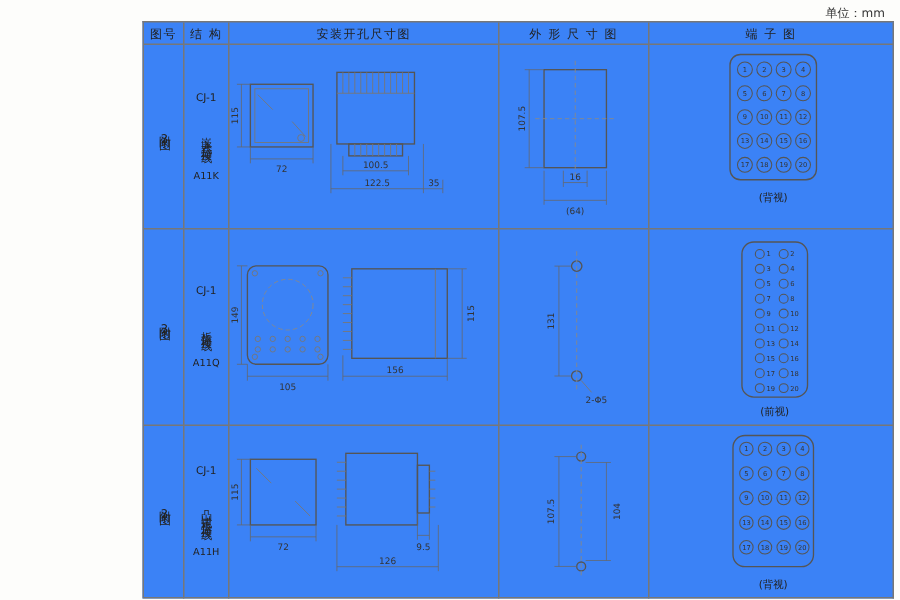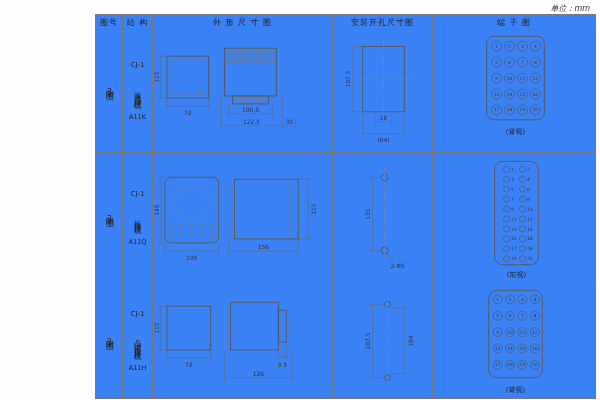--- a/index.html
+++ b/index.html
@@ -1,18 +1,18 @@
 <!DOCTYPE html>
 <html><head>
 <meta charset="utf-8">
 <style>
   * { margin:0; padding:0; box-sizing:border-box; }
   html,body { width:600px; height:400px; background:#ffffff; font-family:"DejaVu Sans",sans-serif; color:#222; }
   .sheet { position:relative; width:600px; height:400px; background:#fdfdfb; overflow:hidden; }
-  .unit { position:absolute; top:3px; right:8px; font-size:8px; color:#333; border-bottom:1px solid #888; padding:0 2px 1px;font-style:italic; }
+  .unit { position:absolute; top:3px; right:8px; font-size:8px; color:#333; border-bottom:1px solid #888; padding:0 2px 1px; }
   .tbl { position:absolute; left:95px; top:14px; width:501px; height:385px;
          display:grid;
          grid-template-columns:27px 30px 180px 100px 163px;
          grid-template-rows:15px 123px 131px 115px;
          border-top:1px solid #777; border-left:1px solid #777; background:#3b82f6; }
   .cell { border-right:1px solid #777; border-bottom:1px solid #777; position:relative;
           overflow:hidden; display:flex; align-items:center; justify-content:center; }
   .hc { font-size:8px; letter-spacing:1px; white-space:nowrap; color:#222; }
   .figcell { font-size:8px; }
   .vtext { writing-mode:vertical-rl; text-orientation:upright; letter-spacing:2px; line-height:1; }
@@ -33,22 +33,22 @@
 </head>
 <body>
 
 <div class="sheet">
   <div class="unit">单位：mm</div>
 
   <div class="tbl">
 
     <div class="cell hc">图号</div>
     <div class="cell hc">结 构</div>
+    <div class="cell hc">安装开孔尺寸图</div>
     <div class="cell hc">外 形 尺 寸 图</div>
-    <div class="cell hc">安装开孔尺寸图</div>
     <div class="cell hc">端 子 图</div>
 
     <div class="cell figcell">
       <span class="vtext">附图3</span>
     </div>
 
     <div class="cell structcell">
       <span class="model">CJ-1</span>
       <span class="vtext">嵌入式后接线</span>
       <span class="code">A11K</span>

